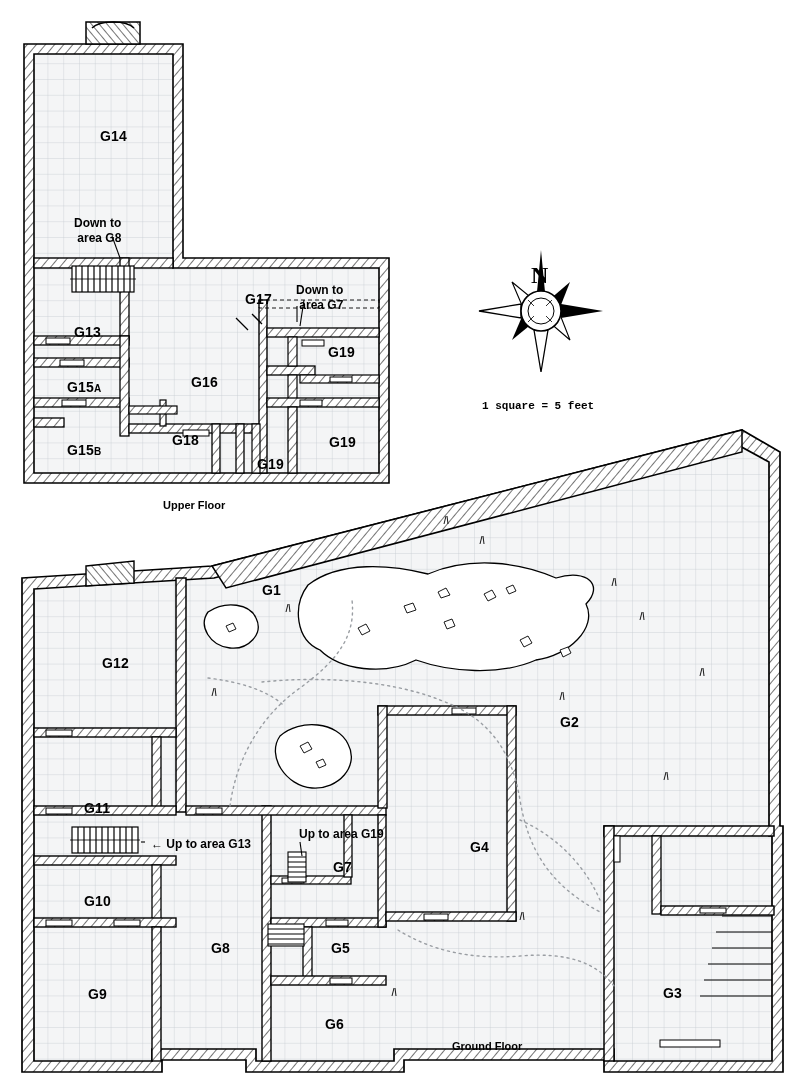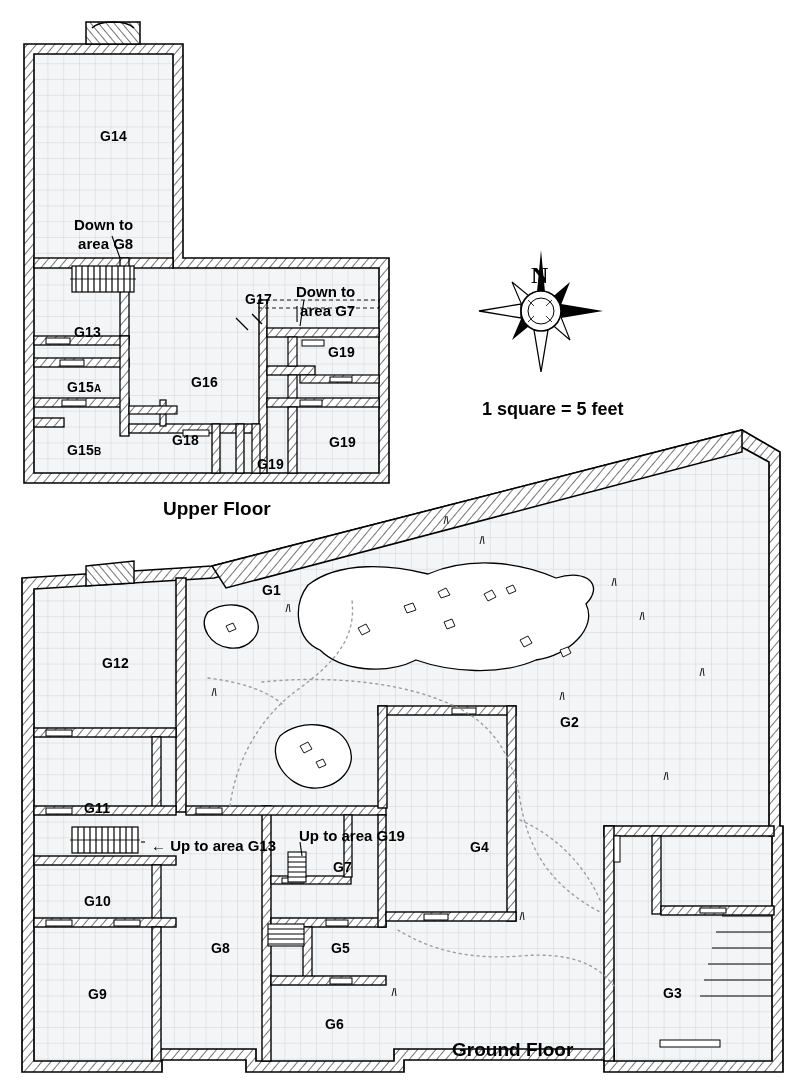--- a/index.html
+++ b/index.html
@@ -37,31 +37,32 @@
     line-height: 1.1;
   }
   .room-label {
     font-size: 14px;
     letter-spacing: 0.2px;
   }
   .room-label .sub {
     font-size: 10px;
   }
   .floor-label {
-    font-size: 19px;
+    font-size: 11px;
     font-weight: bold;
   }
   .note-label {
-    font-size: 15px;
+    font-size: 12px;
     font-weight: bold;
     line-height: 1.25;
   }
   .scale-label {
-    font-size: 18px;
-    font-weight: bold;
+    font-size: 11px;
+    font-weight: bold;
+    font-family: Liberation Mono, monospace;
   }
   .compass-n {
     font-size: 24px;
     font-weight: bold;
     font-family: "Liberation Serif", serif;
   }
 </style>
 </head>
 <body>
 

